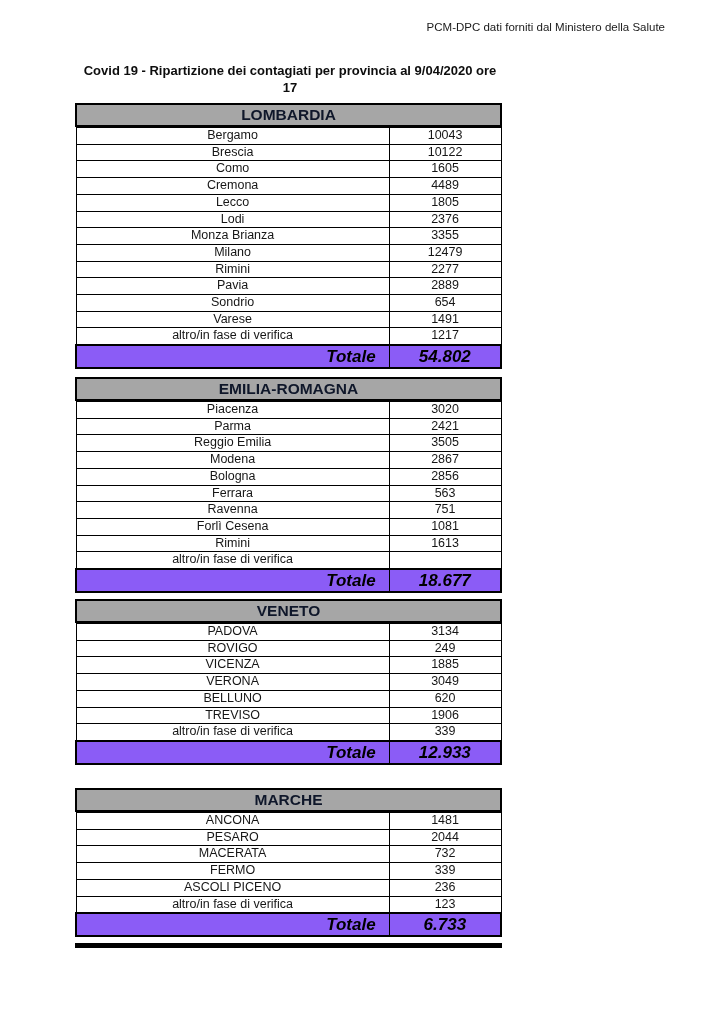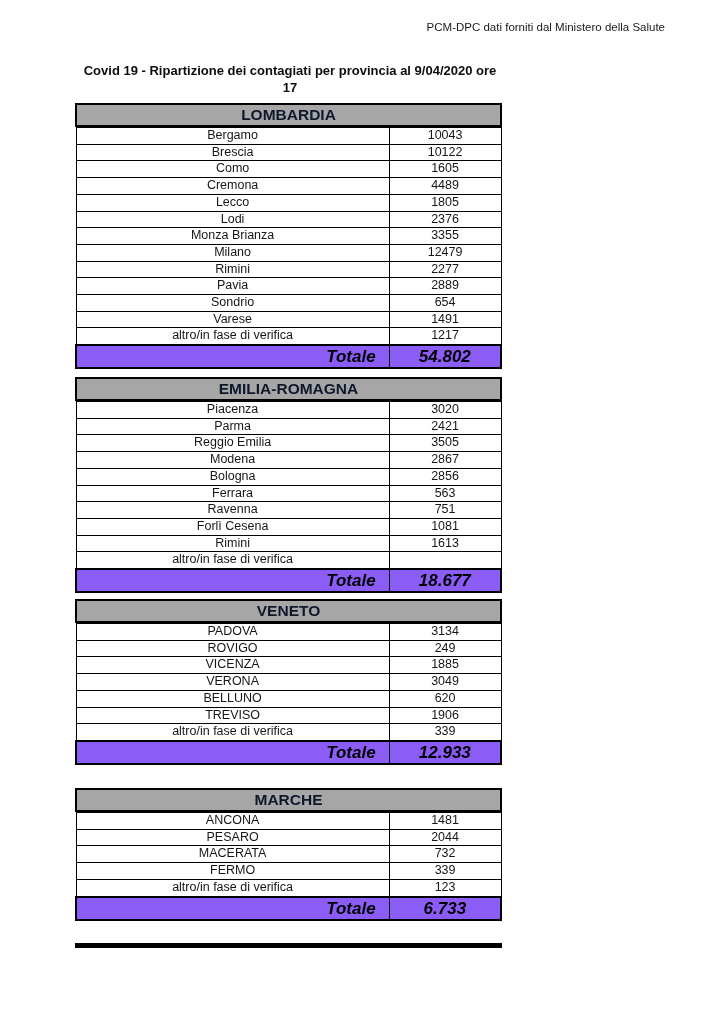--- a/index.html
+++ b/index.html
@@ -276,20 +276,24 @@
           </tr>
           <tr>
             <td class="c-name">MACERATA</td>
             <td class="c-val">732</td>
           </tr>
           <tr>
             <td class="c-name">FERMO</td>
             <td class="c-val">339</td>
           </tr>
           <tr>
+            <td class="c-name">ASCOLI PICENO</td>
+            <td class="c-val">236</td>
+          </tr>
+          <tr>
             <td class="c-name">altro/in fase di verifica</td>
             <td class="c-val">123</td>
           </tr>
           <tr class="total-row">
             <td class="c-name">Totale</td>
             <td class="c-val">6.733</td>
           </tr>
         </tbody>
       </table>
     </section>

